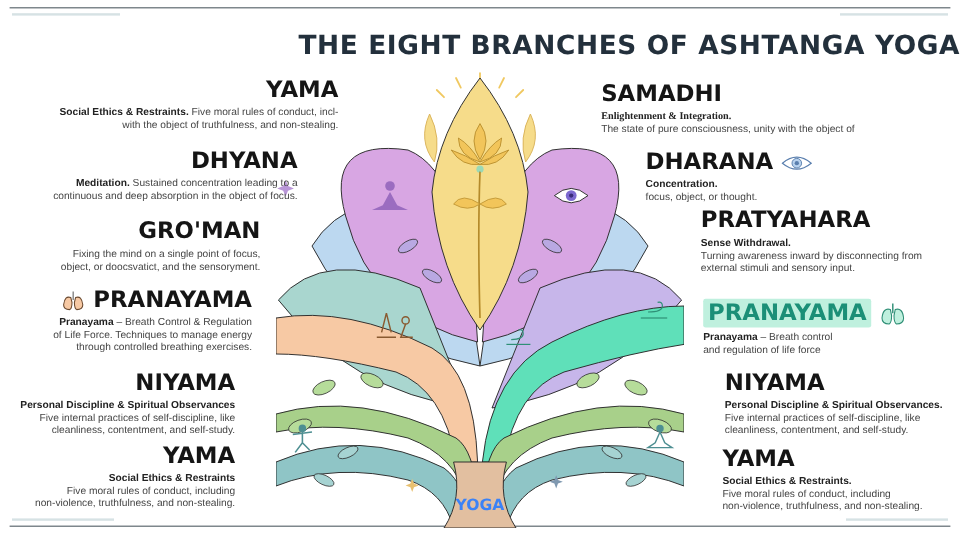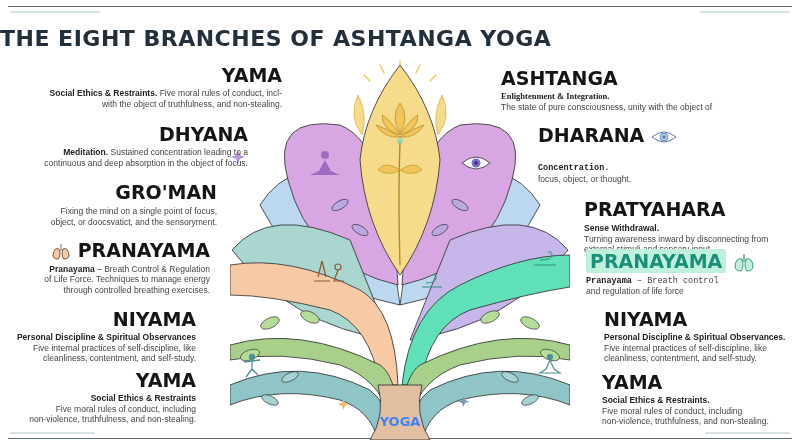--- a/index.html
+++ b/index.html
@@ -2,21 +2,21 @@
 <html><head>
 <meta charset="utf-8">
 <style>
   * { box-sizing: border-box; margin: 0; padding: 0; }
   html, body { width: 800px; height: 448px; overflow: hidden; background: #ffffff; }
   body { position: relative; font-family: "Liberation Sans", sans-serif; color: #1f2630; }
   .frame-line { position: absolute; left: 8px; right: 8px; height: 1px; background: #5f6a70; }
   .frame-top { top: 6px; }
   .frame-bottom { bottom: 9px; }
   .frame-accent { position: absolute; height: 2px; background: #d6e2e4; }
-  .title { position: absolute; top: 26px; left: 0; width: 800px; text-align: left; font-family: "DejaVu Sans", sans-serif; font-weight: bold; font-size: 22px; letter-spacing: 0.5px; color: #23303c; }
+  .title { position: absolute; top: 26px; left: 0; width: 800px; text-align: right; font-family: "DejaVu Sans", sans-serif; font-weight: bold; font-size: 22px; letter-spacing: 0.5px; color: #23303c; }
   .branch { position: absolute; }
   .branch .name { font-family: "DejaVu Sans", sans-serif; font-weight: bold; color: #151515; line-height: 1; }
   .branch .sub { font-weight: bold; font-size: 8.5px; color: #222; line-height: 1.25; }
   .branch .desc { font-size: 8.5px; color: #444; line-height: 1.25; }
   .left { text-align: right; }
   .left .name { font-size: 19px; }
   .right .name { font-size: 19px; }
   .inline-sub { font-weight: bold; color: #222; }
   .highlight { background: #bff0de; color: #1b8f77 !important; padding: 1px 4px; border-radius: 2px; }
   .tree { position: absolute; left: 230px; top: 55px; width: 340px; height: 385px; }
@@ -200,55 +200,55 @@
 </div>
 
 <div class="branch left" style="right:604px; top:371px; width:240px;">
   <div class="name">YAMA</div>
   <div class="sub" style="margin-top:3px;">Social Ethics &amp; Restraints</div>
   <div class="desc">Five moral rules of conduct, including</div>
   <div class="desc">non-violence, truthfulness, and non-stealing.</div>
 </div>
 
 <div class="branch right" style="left:501px; top:69px; width:290px;">
-  <div class="name">ASHTANGA</div>
+  <div class="name">SAMADHI</div>
   <div class="sub" style="margin-top:3px;font-family:Liberation Serif, serif;">Enlightenment &amp; Integration.</div>
   <div class="desc">The state of pure consciousness, unity with the object of</div>
 </div>
 
 <div class="branch right" style="left:538px; top:126px; width:240px;">
   <div class="name">
     <span>DHARANA</span>
     <svg class="icon-inline" width="26" height="14" viewBox="0 0 26 14">
       <path d="M1 7 Q13 -3 25 7 Q13 17 1 7Z" fill="#fff" stroke="#5a7fae" stroke-width="1"></path>
       <circle cx="13" cy="7" r="4" fill="#b8d2ee" stroke="#5a7fae" stroke-width="0.8"></circle>
       <circle cx="13" cy="7" r="1.8" fill="#5a7fae"></circle>
     </svg>
   </div>
-  <div class="sub" style="margin-top:18px;font-family:Liberation Mono, monospace;">Concentration.</div>
+  <div class="sub" style="margin-top:3px;">Concentration.</div>
   <div class="desc">focus, object, or thought.</div>
 </div>
 
-<div class="branch right" style="left:584px; top:200px; width:210px;">
+<div class="branch right" style="left:584px; top:174px; width:210px;">
   <div class="name">PRATYAHARA</div>
   <div class="sub" style="margin-top:4px;">Sense Withdrawal.</div>
   <div class="desc">Turning awareness inward by disconnecting from</div>
   <div class="desc">external stimuli and sensory input.</div>
 </div>
 
 <div class="branch right" style="left:586px; top:252px; width:210px;">
   <div class="name">
     <span class="highlight">PRANAYAMA</span>
     <svg class="icon-inline" width="22" height="20" viewBox="0 0 22 20">
       <path d="M11 1 L11 9" stroke="#2f8f76" stroke-width="1.2"></path>
       <path d="M9 6 Q3 4 2 13 Q2 18 8 18 Q10 17 10 11Z" fill="#bff0de" stroke="#2f8f76" stroke-width="0.9"></path>
       <path d="M13 6 Q19 4 20 13 Q20 18 14 18 Q12 17 12 11Z" fill="#bff0de" stroke="#2f8f76" stroke-width="0.9"></path>
     </svg>
   </div>
-  <div class="desc" style="margin-top:3px;font-family:Liberation Mono, monospace;">
+  <div class="desc" style="margin-top:3px;">
     <span class="inline-sub">Pranayama</span>
     <span>– Breath control</span>
   </div>
   <div class="desc">and regulation of life force</div>
 </div>
 
 <div class="branch right" style="left:604px; top:310px; width:195px;">
   <div class="name">NIYAMA</div>
   <div class="sub" style="margin-top:3px;">Personal Discipline &amp; Spiritual Observances.</div>
   <div class="desc">Five internal practices of self-discipline, like</div>

